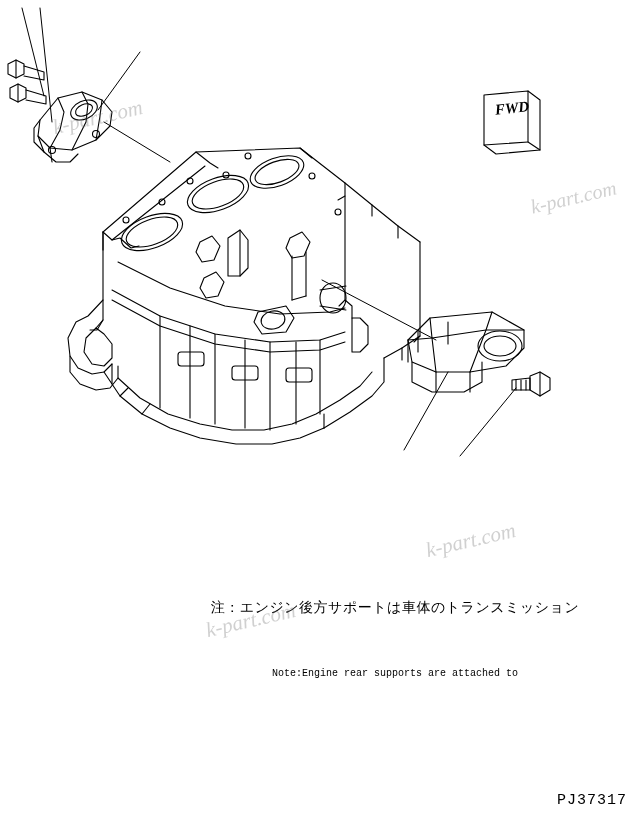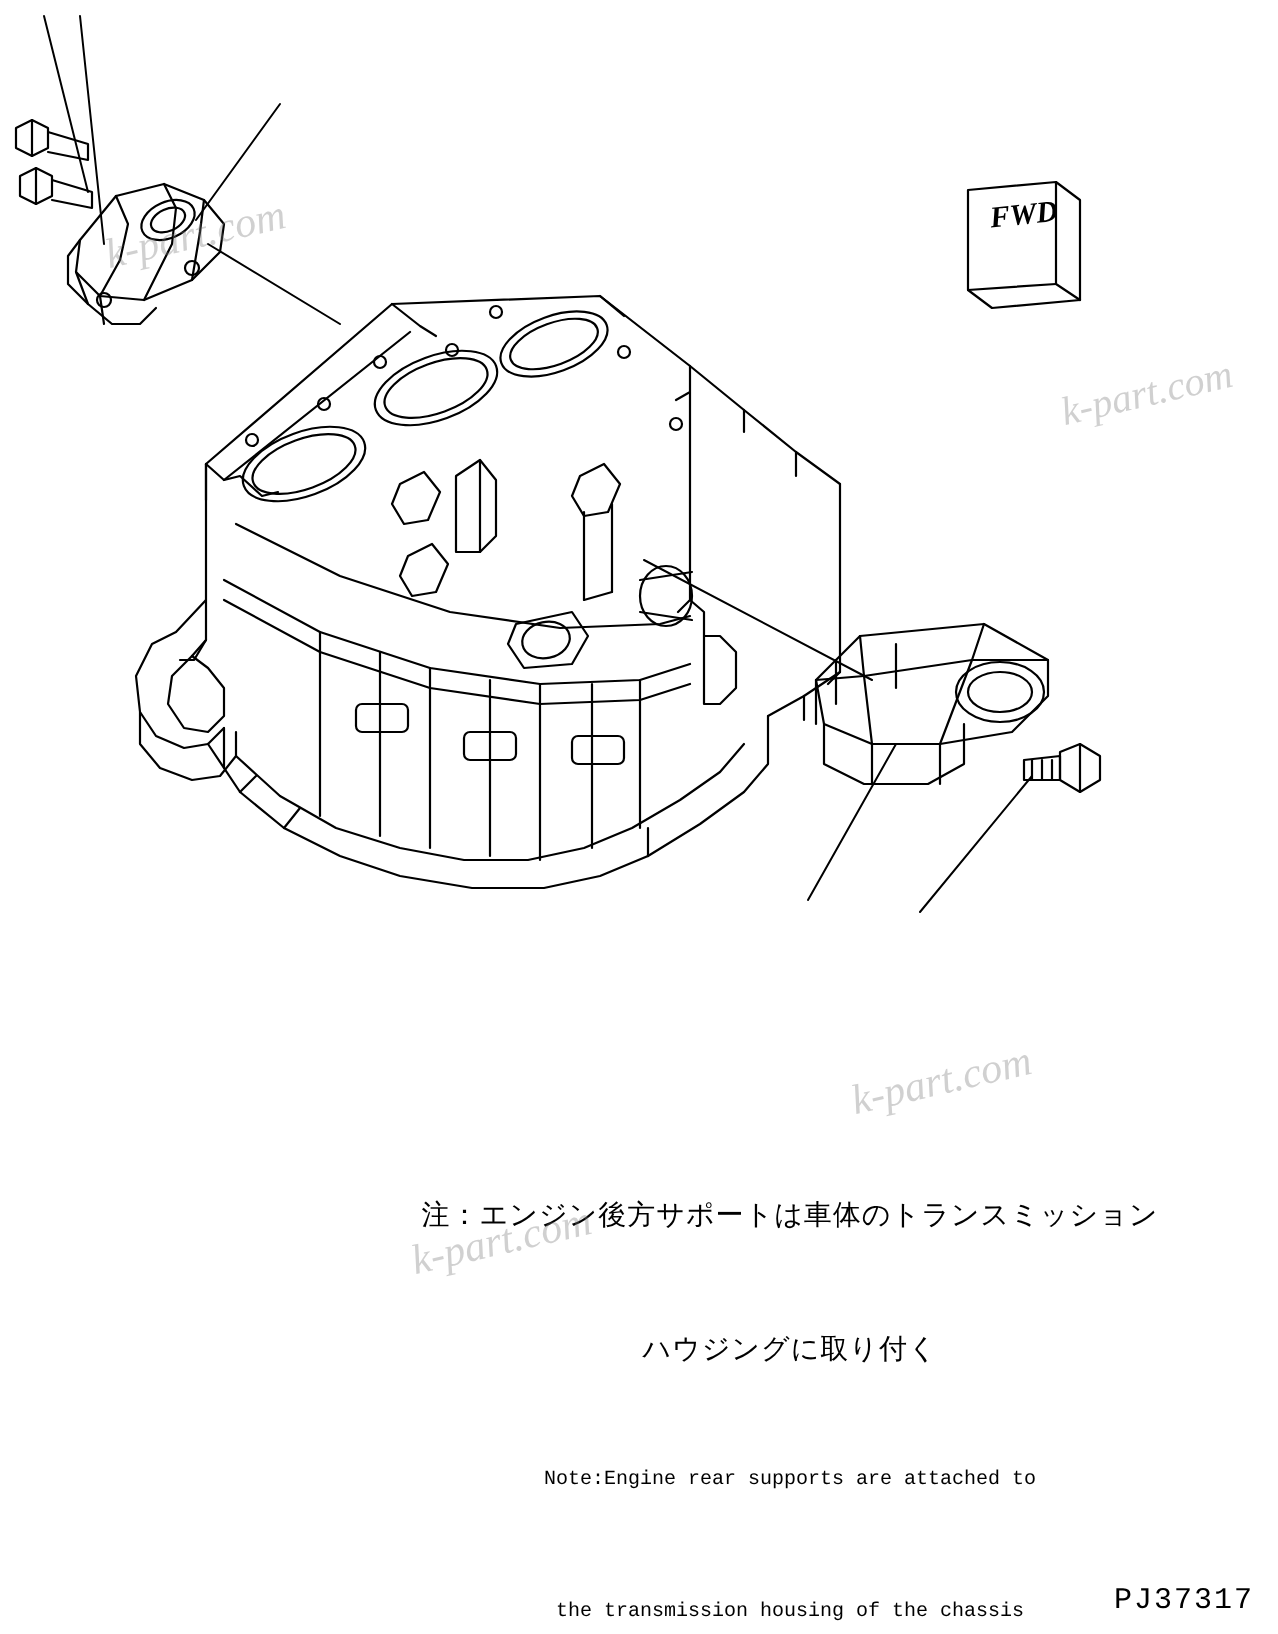--- a/index.html
+++ b/index.html
@@ -237,23 +237,21 @@
         <path d="M404 450 L448 372"></path>
         <path d="M460 456 L516 388"></path>
       </g>
     </g>
   </svg>
 
   <div class="fwd-label">FWD</div>
 
   <div class="note-block">
     <div class="note-jp">注：エンジン後方サポートは車体のトランスミッション</div>
-    <div class="note-jp">ハウジングに取り付く</div>
     <div class="note-en">Note:Engine rear supports are attached to</div>
-    <div class="note-en">the transmission housing of the chassis</div>
   </div>
 
   <div class="watermark wm1">k-part.com</div>
   <div class="watermark wm2">k-part.com</div>
   <div class="watermark wm3">k-part.com</div>
   <div class="watermark wm4">k-part.com</div>
 
   <div class="drawing-no">PJ37317</div>
 </div>
 

